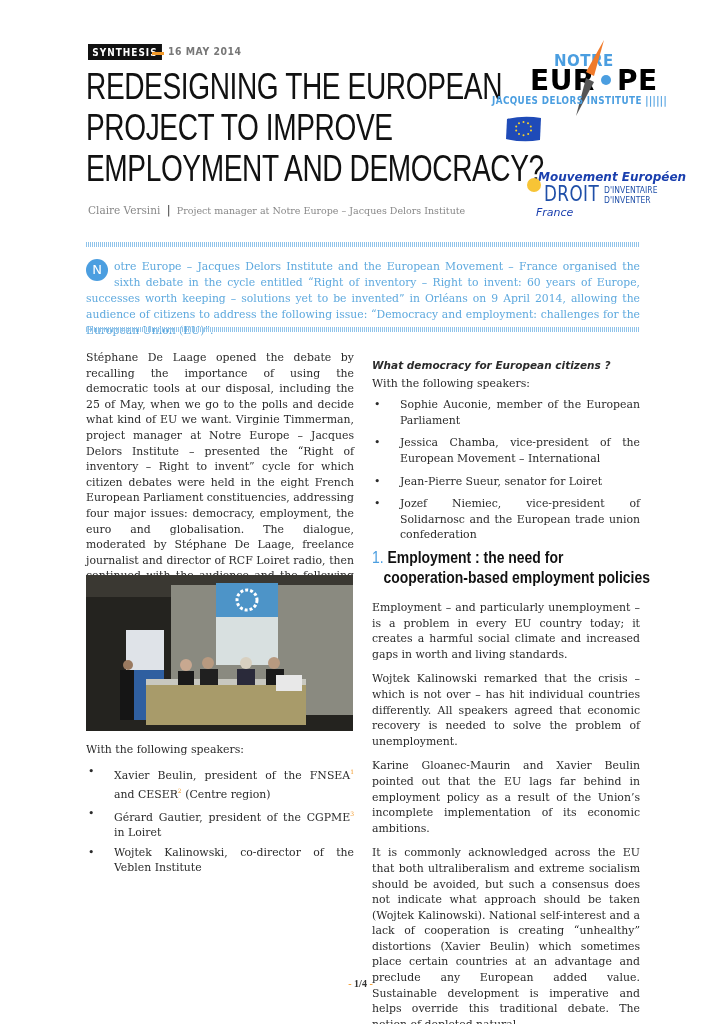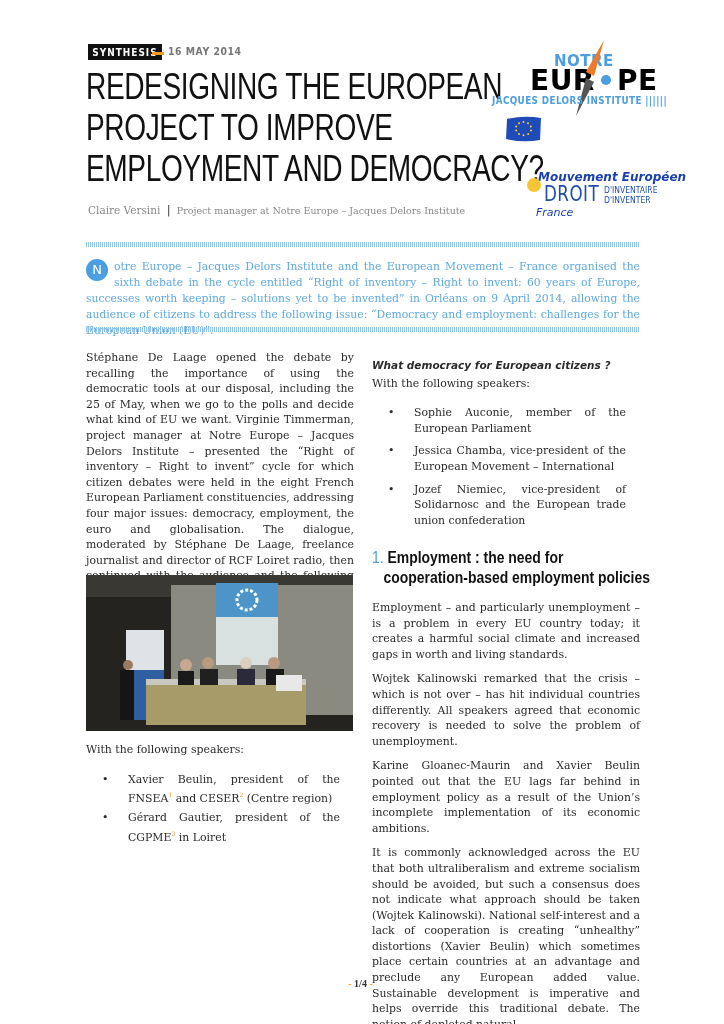--- a/index.html
+++ b/index.html
@@ -32,21 +32,21 @@
 
   .rule { left:86px; width:554px; height:5px; background:repeating-linear-gradient(90deg,#8fc3ea 0 1px, transparent 1px 2px); }
 
   .intro { left:86px; top:259px; width:554px; font-size:10.8px; line-height:16px; color:#5ea9de; text-align:justify; }
   .dropcap { float:left; width:22px; height:22px; border-radius:50%; background:#4b9ee0; color:#fff; font-family:"DejaVu Sans", sans-serif; font-size:13px; text-align:center; line-height:22px; margin:0 6px 0 0; }
 
   .col { width:268px; font-size:10.9px; line-height:15.6px; text-align:justify; color:#2b2b2b; }
   .col p { margin:0 0 9px 0; }
   .hd { font-family:"DejaVu Sans", sans-serif; font-weight:bold; font-style:italic; font-size:10.5px; margin:0; }
   .lead { margin:2px 0 6px 0; }
-  ul.sp { list-style:none; padding:0; margin:14px; }
+  ul.sp { list-style:none; padding:0; margin:0; }
   ul.sp li { position:relative; padding-left:28px; margin-bottom:4px; }
   ul.sp li::before { content:"•"; position:absolute; left:2px; top:0; }
   ul.sp.wide li { margin-bottom:7px; }
   sup { font-size:6px; color:#f39a2b; }
 
   .photo { left:86px; top:575px; width:267px; height:156px; overflow:hidden; background:#2a2a28; }
 
   .sec { left:372px; top:548px; font-family:"Liberation Sans", sans-serif; font-size:17px; line-height:20px; color:#111; white-space:nowrap; transform:scaleX(0.82); transform-origin:left top; font-weight:bold; }
   .sec .num { color:#4b9ee0; font-weight:normal; }
   .sec .l2 { padding-left:14px; }
@@ -140,29 +140,31 @@
     <circle cx="42" cy="90" r="5" fill="#9a7a60"></circle>
       <rect x="34" y="95" width="14" height="50" fill="#151515"></rect>
   </svg>
 </div>
 
 <div class="abs col" style="left:86px; top:740px;">
   <div class="lead">With the following speakers:</div>
   <ul class="sp">
     <li><span>Xavier Beulin, president of the FNSEA</span><sup>1</sup><span> and CESER</span><sup>2</sup><span> (Centre region)</span></li>
     <li><span>Gérard Gautier, president of the CGPME</span><sup>3</sup><span> in Loiret</span></li>
+    <li><span>Wojtek Kalinowski, co-director of the Veblen Institute</span></li>
   </ul>
 </div>
 
 <div class="abs col" style="left:372px; top:358px;">
   <div class="hd">What democracy for European citizens ?</div>
   <div class="lead">With the following speakers:</div>
   <ul class="sp wide">
     <li>Sophie Auconie, member of the European Parliament</li>
     <li>Jessica Chamba, vice-president of the European Movement – International</li>
+    <li>Jean-Pierre Sueur, senator for Loiret</li>
     <li>Jozef Niemiec, vice-president of Solidarnosc and the European trade union confederation</li>
   </ul>
 </div>
 
 <div class="abs sec">
   <div><span class="num">1.</span> <span>Employment : the need for</span></div>
   <div class="l2">cooperation-based employment policies</div>
 </div>
 
 <div class="abs col" style="left:372px; top:600px;">

